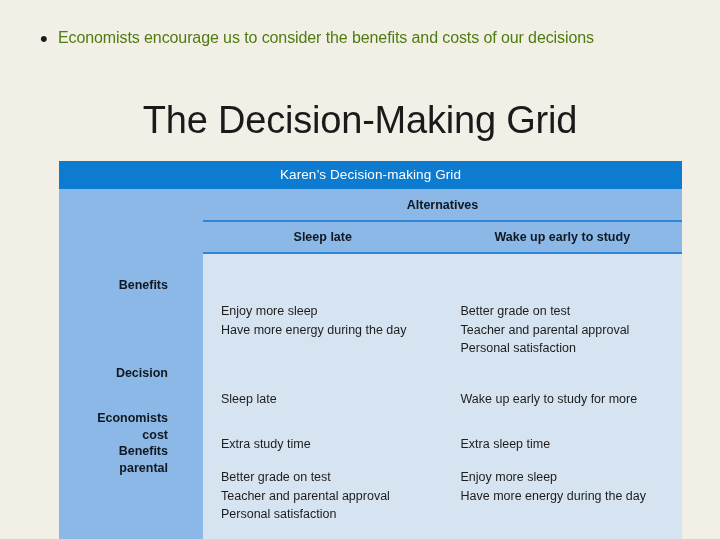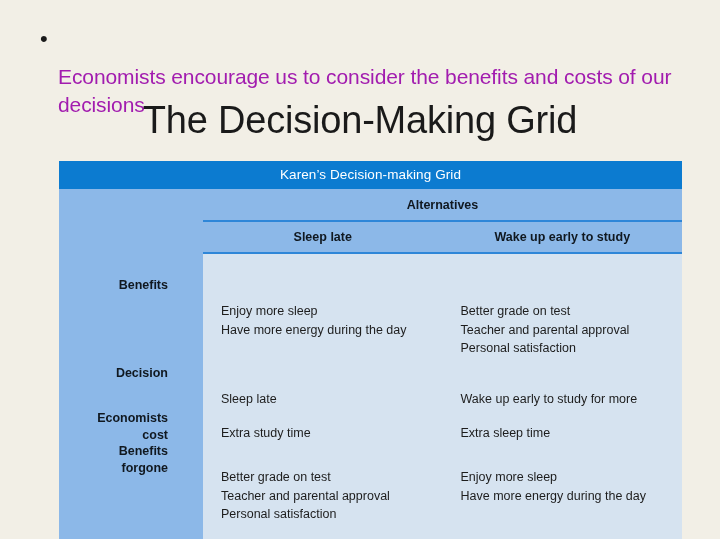--- a/index.html
+++ b/index.html
@@ -26,25 +26,24 @@
   }
   .bullet-dot {
     width: 18px;
     flex: 0 0 18px;
     font-size: 22px;
     line-height: 30px;
     color: #1a1a1a;
     text-align: left;
   }
   .bullet-text {
-    font-size: 21px;
+    font-size: 16px;
     line-height: 28px;
-    color: #a21caf;
+    color: #4d7c0f;
     letter-spacing: -0.1px;
-    margin-top: 39px;
   }
 
   
   .page-heading {
     position: absolute;
     left: 0;
     top: 97px;
     width: 720px;
     text-align: center;
     font-size: 38px;
@@ -171,21 +170,21 @@
         <div>Decision</div>
       </div>
 
       <div class="label-cell" style="height:33px;">
         <div>Economists</div>
         <div>cost</div>
       </div>
 
       <div class="label-cell">
         <div>Benefits</div>
-        <div>forgone</div>
+        <div>parental</div>
       </div>
     </div>
 
     <div class="data-col">
 
       <div class="alt-header">Alternatives</div>
       <div class="alt-rule"></div>
 
       <div class="alt-cols">
         <div class="alt-col">Sleep late</div>
@@ -209,21 +208,21 @@
 
         <div class="data-row" style="height:45px;">
           <div class="data-cell">
             <div>Sleep late</div>
           </div>
           <div class="data-cell second">
             <div>Wake up early to study for more</div>
           </div>
         </div>
 
-        <div class="data-row" style="height:33px;align-items:center;">
+        <div class="data-row" style="height:33px;">
           <div class="data-cell">
             <div>Extra study time</div>
           </div>
           <div class="data-cell second">
             <div>Extra sleep time</div>
           </div>
         </div>
 
         <div class="data-row" style="padding-bottom:18px;">
           <div class="data-cell">

